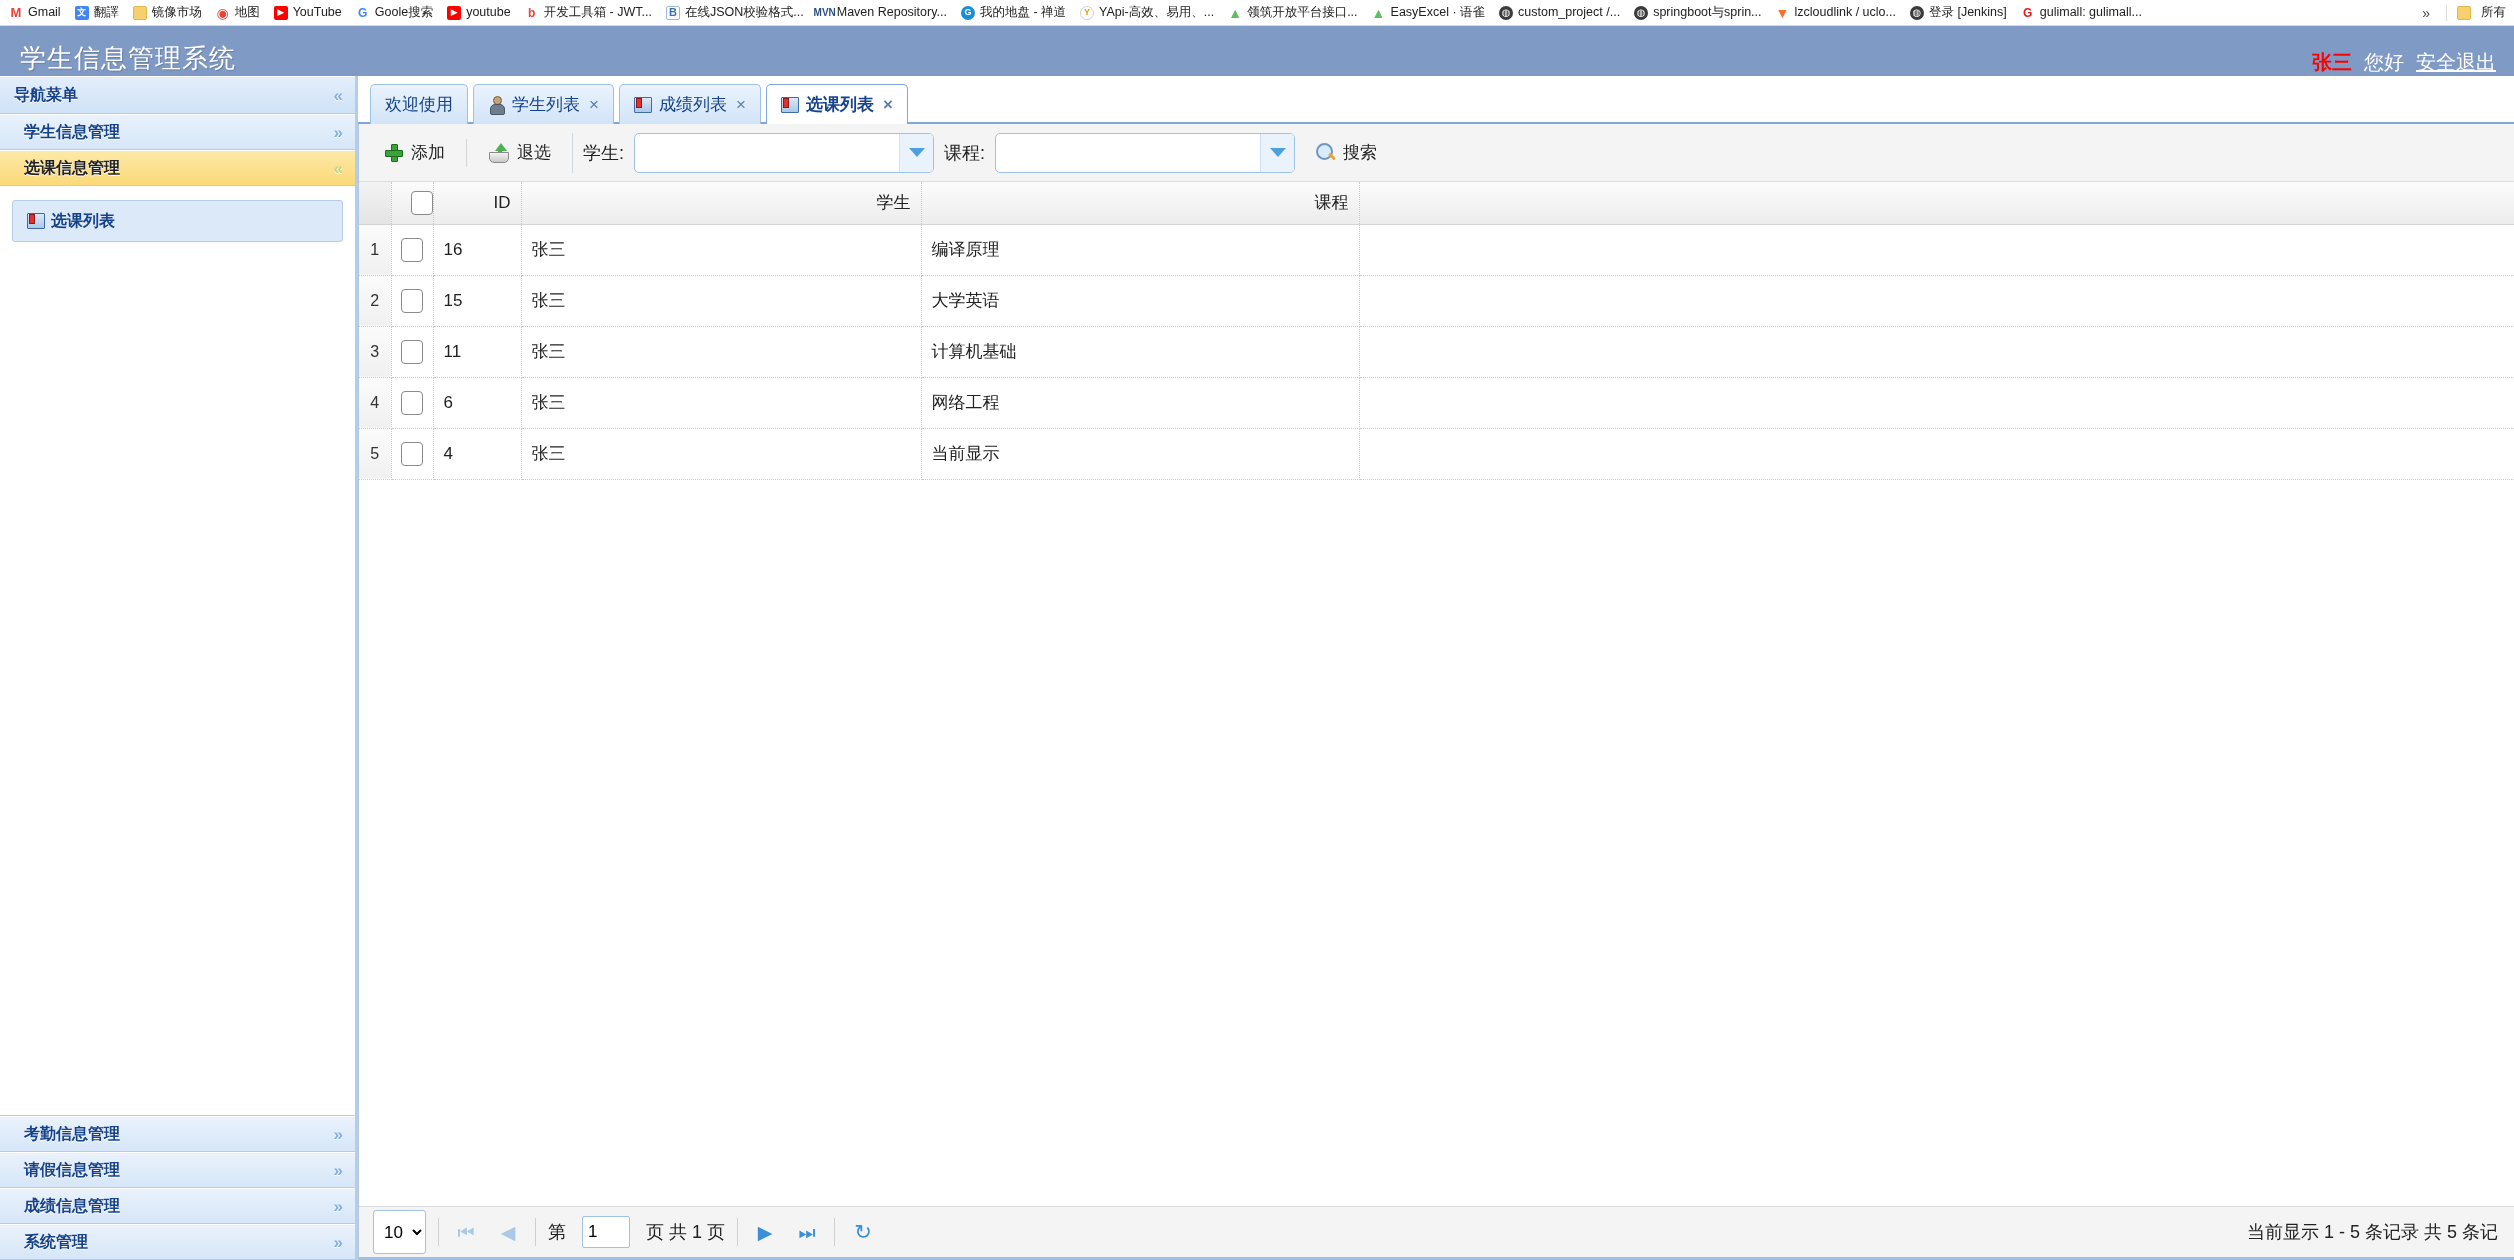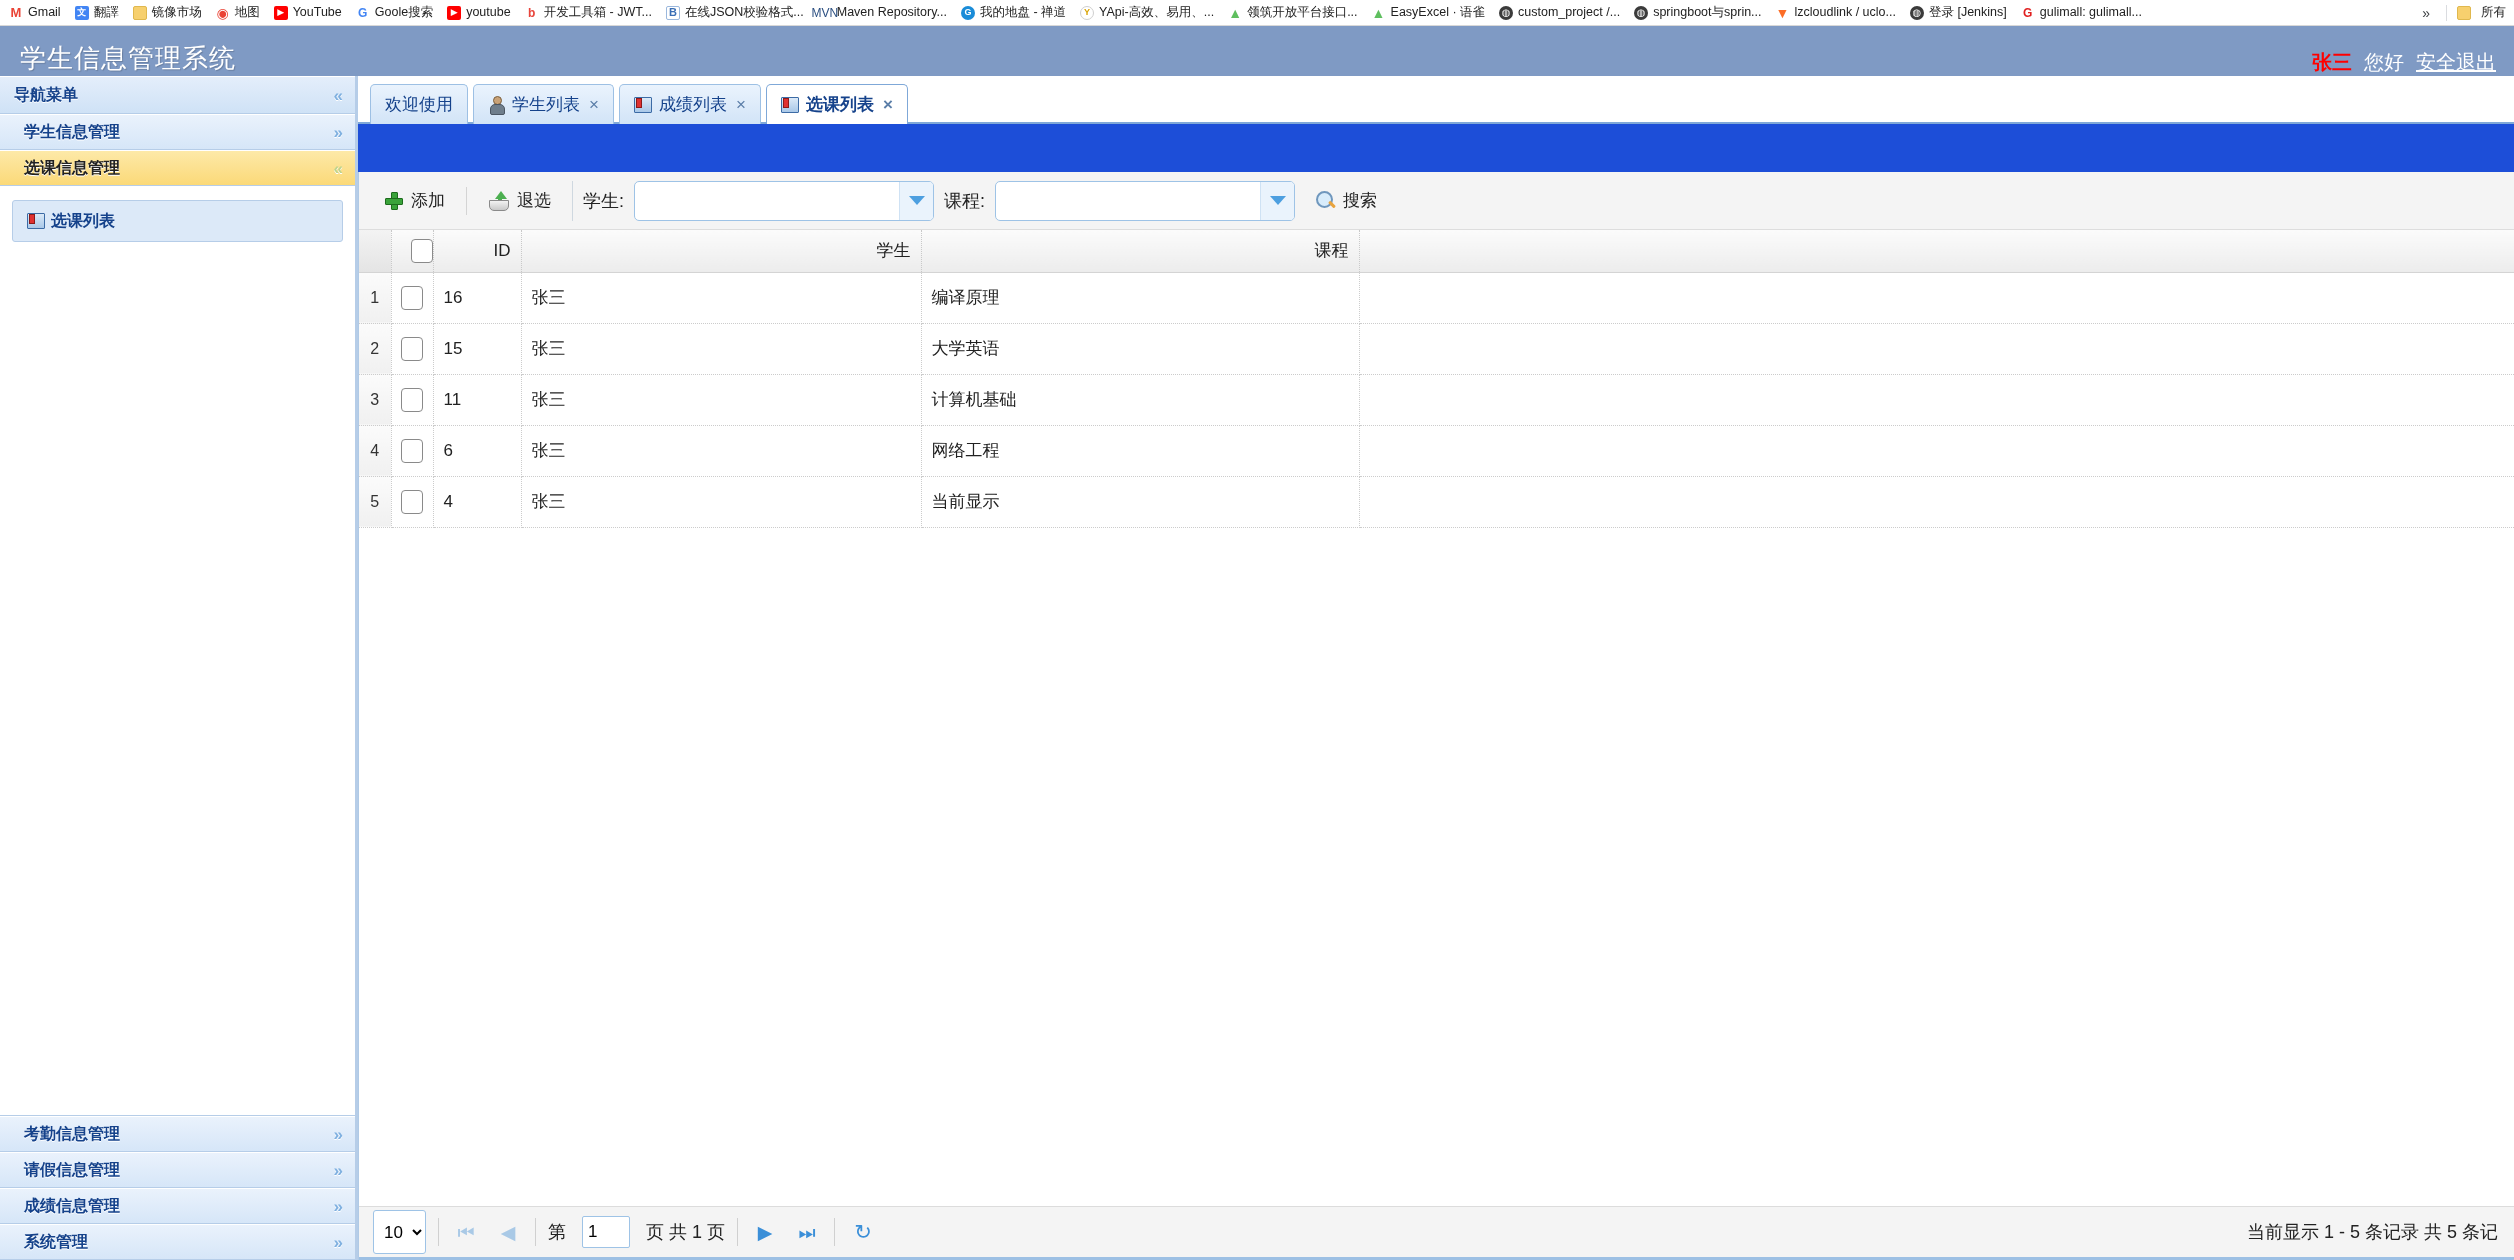--- a/index.html
+++ b/index.html
@@ -43,21 +43,21 @@
     color: #fff; line-height: 1;
   }
   .fi-gmail { background: #fff; color: #ea4335; font-size: 13px; font-weight: 700; }
   .fi-translate { background: #4285f4; color:#fff; font-size:9px;}
   .fi-folder { background: #f7d06e; border:1px solid #e0b84e; }
   .fi-map { background: #fff; color: #ea4335; font-size: 14px; }
   .fi-yt { background: #ff0000; color: #fff; font-size: 9px; }
   .fi-g { background: #fff; color: #4285f4; font-size: 12px; font-weight: 700; }
   .fi-b { background: #fff; color: #e8453c; font-size: 12px; font-weight: 700; }
   .fi-bl { background: #fff; color: #3b6fb5; font-size: 11px; font-weight: 700; border:1px solid #9bb8dd;}
-  .fi-mvn { background: #fff; color: #2b4f81; font-size: 12px; font-weight: 400; }
+  .fi-mvn { background: #fff; color: #2b4f81; font-size: 10px; font-weight: 700; }
   .fi-zt { background: #1a8cd8; border-radius: 50%; color:#fff; font-size:9px;}
   .fi-yapi { background: #fff; color: #d8a200; border: 1px solid #cfcfcf; border-radius: 50%; font-size: 9px; }
   .fi-leaf { background: transparent; color: #5fbf5f; font-size: 14px; }
   .fi-globe { background: #3b3b3b; border-radius: 50%; color: #fff; font-size: 10px; }
   .fi-gitlab { background: transparent; color: #fc6d26; font-size: 14px; }
   .fi-gmall { background: #fff; color: #e02020; font-size: 12px; font-weight: 700; }
   #bm-overflow {
     margin-left: auto;
     display: flex; align-items: center; gap: 10px;
     padding-right: 6px;
@@ -178,21 +178,20 @@
     border: 1px solid #8b1a1a;
   }
 
   
   #content {
     flex: 1 1 auto;
     display: flex;
     flex-direction: column;
     background: #1d4ed8;
     min-width: 0;
-    gap: 48px;
   }
 
   
   #tabstrip {
     height: 48px;
     background: #ffffff;
     display: flex;
     align-items: flex-end;
     padding: 6px 0 0 12px;
     border-bottom: 2px solid #7fa8d8;

